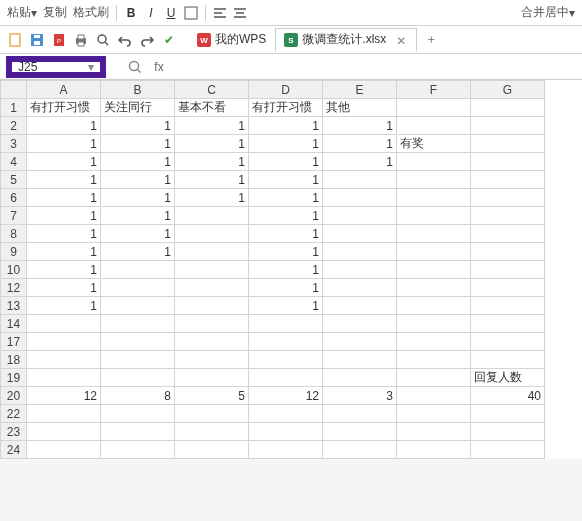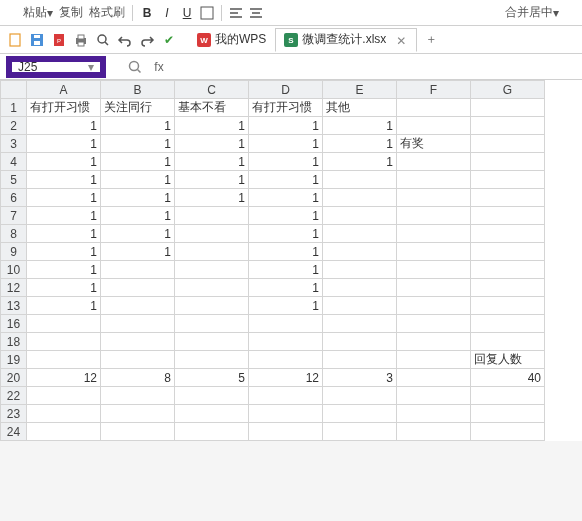--- a/index.html
+++ b/index.html
@@ -1,17 +1,17 @@
 <!DOCTYPE html>
 <html><head>
 <meta charset="utf-8">
 <style>
 *{box-sizing:border-box;margin:0;padding:0;font-family:"Microsoft YaHei",SimSun,Arial,sans-serif}
 body{background:#f5f5f5;width:582px;height:521px;overflow:hidden;font-size:12px;color:#333}
-.toolbar{background:#fff;height:26px;display:flex;align-items:center;padding:0 20px;border-bottom:1px solid #d0d0d0}
+.toolbar{background:#fff;height:26px;display:flex;align-items:center;padding:0 4px;border-bottom:1px solid #d0d0d0}
 .toolbar .tb-item{margin:0 3px;color:#555;font-size:12px;display:flex;align-items:center}
 .toolbar .tb-icon{width:16px;height:16px;display:inline-flex;align-items:center;justify-content:center;margin:0 2px;cursor:pointer}
 .toolbar .sep{width:1px;height:16px;background:#ccc;margin:0 4px}
 .qat{background:#fff;height:28px;display:flex;align-items:center;padding:0 4px;border-bottom:1px solid #d0d0d0}
 .qat .qat-icon{width:18px;height:18px;display:inline-flex;align-items:center;justify-content:center;margin:0 2px;cursor:pointer}
 .tabs{display:flex;align-items:center;margin-left:8px;height:28px}
 .tab{display:flex;align-items:center;padding:0 8px;height:24px;border:1px solid transparent;cursor:pointer;font-size:12px;gap:4px}
 .tab.active{background:#fff;border:1px solid #ccc;border-bottom:1px solid #fff}
 .tab .tab-icon{width:14px;height:14px;display:inline-flex;align-items:center;justify-content:center}
 .tab .close{width:12px;height:12px;margin-left:6px;color:#888;cursor:pointer}
@@ -298,21 +298,31 @@
           <td class="rowh">13</td>
           <td>1</td>
           <td></td>
           <td></td>
           <td>1</td>
           <td></td>
           <td></td>
           <td></td>
         </tr>
         <tr>
-          <td class="rowh">16</td>
+          <td class="rowh">14</td>
+          <td></td>
+          <td></td>
+          <td></td>
+          <td></td>
+          <td></td>
+          <td></td>
+          <td></td>
+        </tr>
+        <tr>
+          <td class="rowh">17</td>
           <td></td>
           <td></td>
           <td></td>
           <td></td>
           <td></td>
           <td></td>
           <td></td>
         </tr>
         <tr>
           <td class="rowh">18</td>

